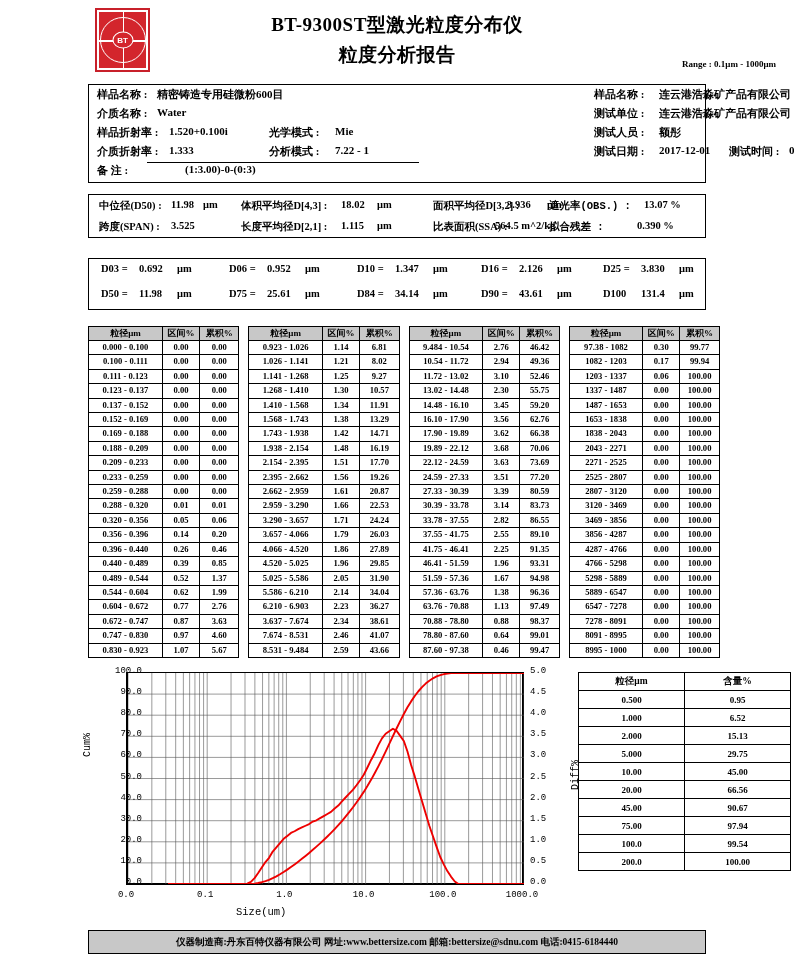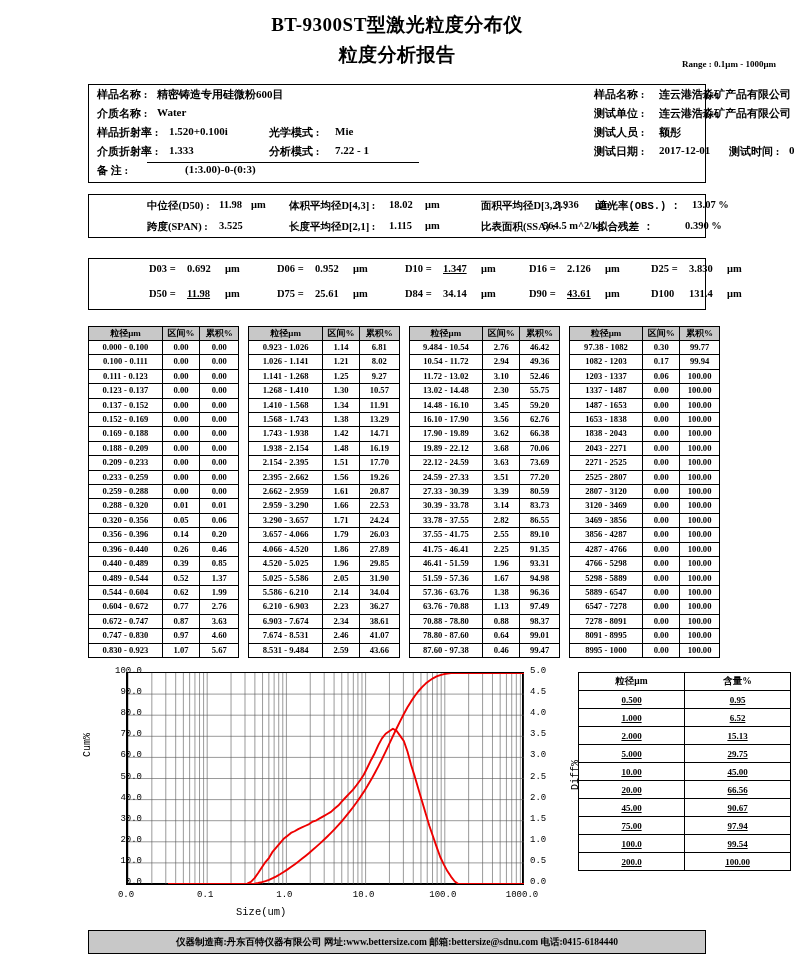--- a/index.html
+++ b/index.html
@@ -22,23 +22,23 @@
   
   .infobox{position:absolute;left:88px;top:84px;width:618px;border:1px solid #000;box-sizing:border-box;}
   .irow{position:relative;height:19px;font-size:11px;font-weight:bold;}
   .irow span{position:absolute;top:2px;white-space:nowrap;}
   .c1{left:8px;} .c2{left:180px;} .c4{left:505px;}
   .remark-line{position:absolute;left:58px;top:1px;width:272px;height:1px;background:#000;}
 
   
   .statbox{position:absolute;left:88px;width:618px;border:1px solid #000;box-sizing:border-box;}
   .srow{position:relative;height:21px;font-size:10.5px;font-weight:bold;}
-  .srow span{position:absolute;top:4px;white-space:nowrap;margin-left:48px;}
+  .srow span{position:absolute;top:4px;white-space:nowrap;}
   .s1{left:10px;} .s2{left:152px;} .s3{left:312px;padding-left:32px;} .s4{left:460px;font-family:Liberation Mono, monospace;}
-  .u{text-decoration:underline;text-align:center;}
+  .u{text-align:center;}
 
   
   .tables{position:absolute;left:88px;top:326px;width:632px;display:flex;gap:9px;}
   table.dt{border-collapse:collapse;font-size:8.6px;font-weight:bold;font-family:"Liberation Serif",serif;}
   table.dt th{background:#c8c8c8;border:1px solid #000;height:13px;font-size:9px;padding:0;}
   table.dt td{border:1px solid #000;text-align:center;height:13.4px;padding:0 2px;line-height:13.4px;}
   .wsize{width:74px;} .wint{width:34px;} .wcum{width:36px;}
 
   
   .chartwrap{position:absolute;left:86px;top:662px;width:500px;height:260px;}
@@ -47,33 +47,41 @@
   .ytickR{position:absolute;left:444px;font-size:9px;font-family:"Liberation Mono",monospace;text-align:left;width:40px;}
   .xtick{position:absolute;font-size:9px;font-family:"Liberation Mono",monospace;text-align:center;width:46px;top:228px;}
   .ylab{position:absolute;left:-4px;top:95px;font-size:10px;font-family:"Liberation Mono",monospace;transform:rotate(-90deg);transform-origin:left top;white-space:nowrap;}
   .ylabR{position:absolute;left:484px;top:128px;font-size:10px;font-family:"Liberation Mono",monospace;transform:rotate(-90deg);transform-origin:left top;white-space:nowrap;}
   .xlab{position:absolute;left:150px;top:244px;font-size:10.5px;font-family:"Liberation Mono",monospace;}
 
   
   .sidetable{position:absolute;left:578px;top:672px;}
   table.st{border-collapse:collapse;font-size:9px;font-weight:bold;}
   table.st th{border:1px solid #000;height:17px;font-size:9.5px;padding:0 6px;background:#fff;}
-  table.st td{border:1px solid #000;height:17px;text-align:center;padding:0 24px;text-decoration:underline;}
+  table.st td{border:1px solid #000;height:17px;text-align:center;padding:0 24px;}
   .stw1{width:57px;} .stw2{width:57px;}
 
   
   .footer{position:absolute;left:88px;top:930px;width:618px;height:24px;border:1px solid #000;background:#c8c8c8;box-sizing:border-box;}
   .footer span{display:block;text-align:center;line-height:22px;font-size:9.5px;font-weight:bold;border-radius:9px;}
 </style>
 </head>
 <body>
 
 <div class="page">
 
   <div class="header">
+    <div class="logo">
+      <div class="logo-inner">
+        <div class="logo-ring"></div>
+        <div class="logo-cross-h"></div>
+        <div class="logo-cross-v"></div>
+        <div class="logo-core">BT</div>
+      </div>
+    </div>
     <div class="title1">BT-9300ST型激光粒度分布仪</div>
     <div class="title2">粒度分析报告</div>
     <div class="range">Range : 0.1μm - 1000μm</div>
   </div>
 
   <div class="infobox">
     <div class="irow">
       <span class="c1">样品名称 :</span>
       <span style="left:68px;">精密铸造专用硅微粉600目</span>
       <span class="c4">样品名称 :</span>
@@ -394,21 +402,21 @@
             <td class="wsize">5.586 - 6.210</td>
             <td class="wint">2.14</td>
             <td class="wcum">34.04</td>
           </tr>
           <tr>
             <td class="wsize">6.210 - 6.903</td>
             <td class="wint">2.23</td>
             <td class="wcum">36.27</td>
           </tr>
           <tr>
-            <td class="wsize">6.903 - 7.674</td>
+            <td class="wsize">3.637 - 7.674</td>
             <td class="wint">2.34</td>
             <td class="wcum">38.61</td>
           </tr>
           <tr>
             <td class="wsize">7.674 - 8.531</td>
             <td class="wint">2.46</td>
             <td class="wcum">41.07</td>
           </tr>
           <tr>
             <td class="wsize">8.531 - 9.484</td>

